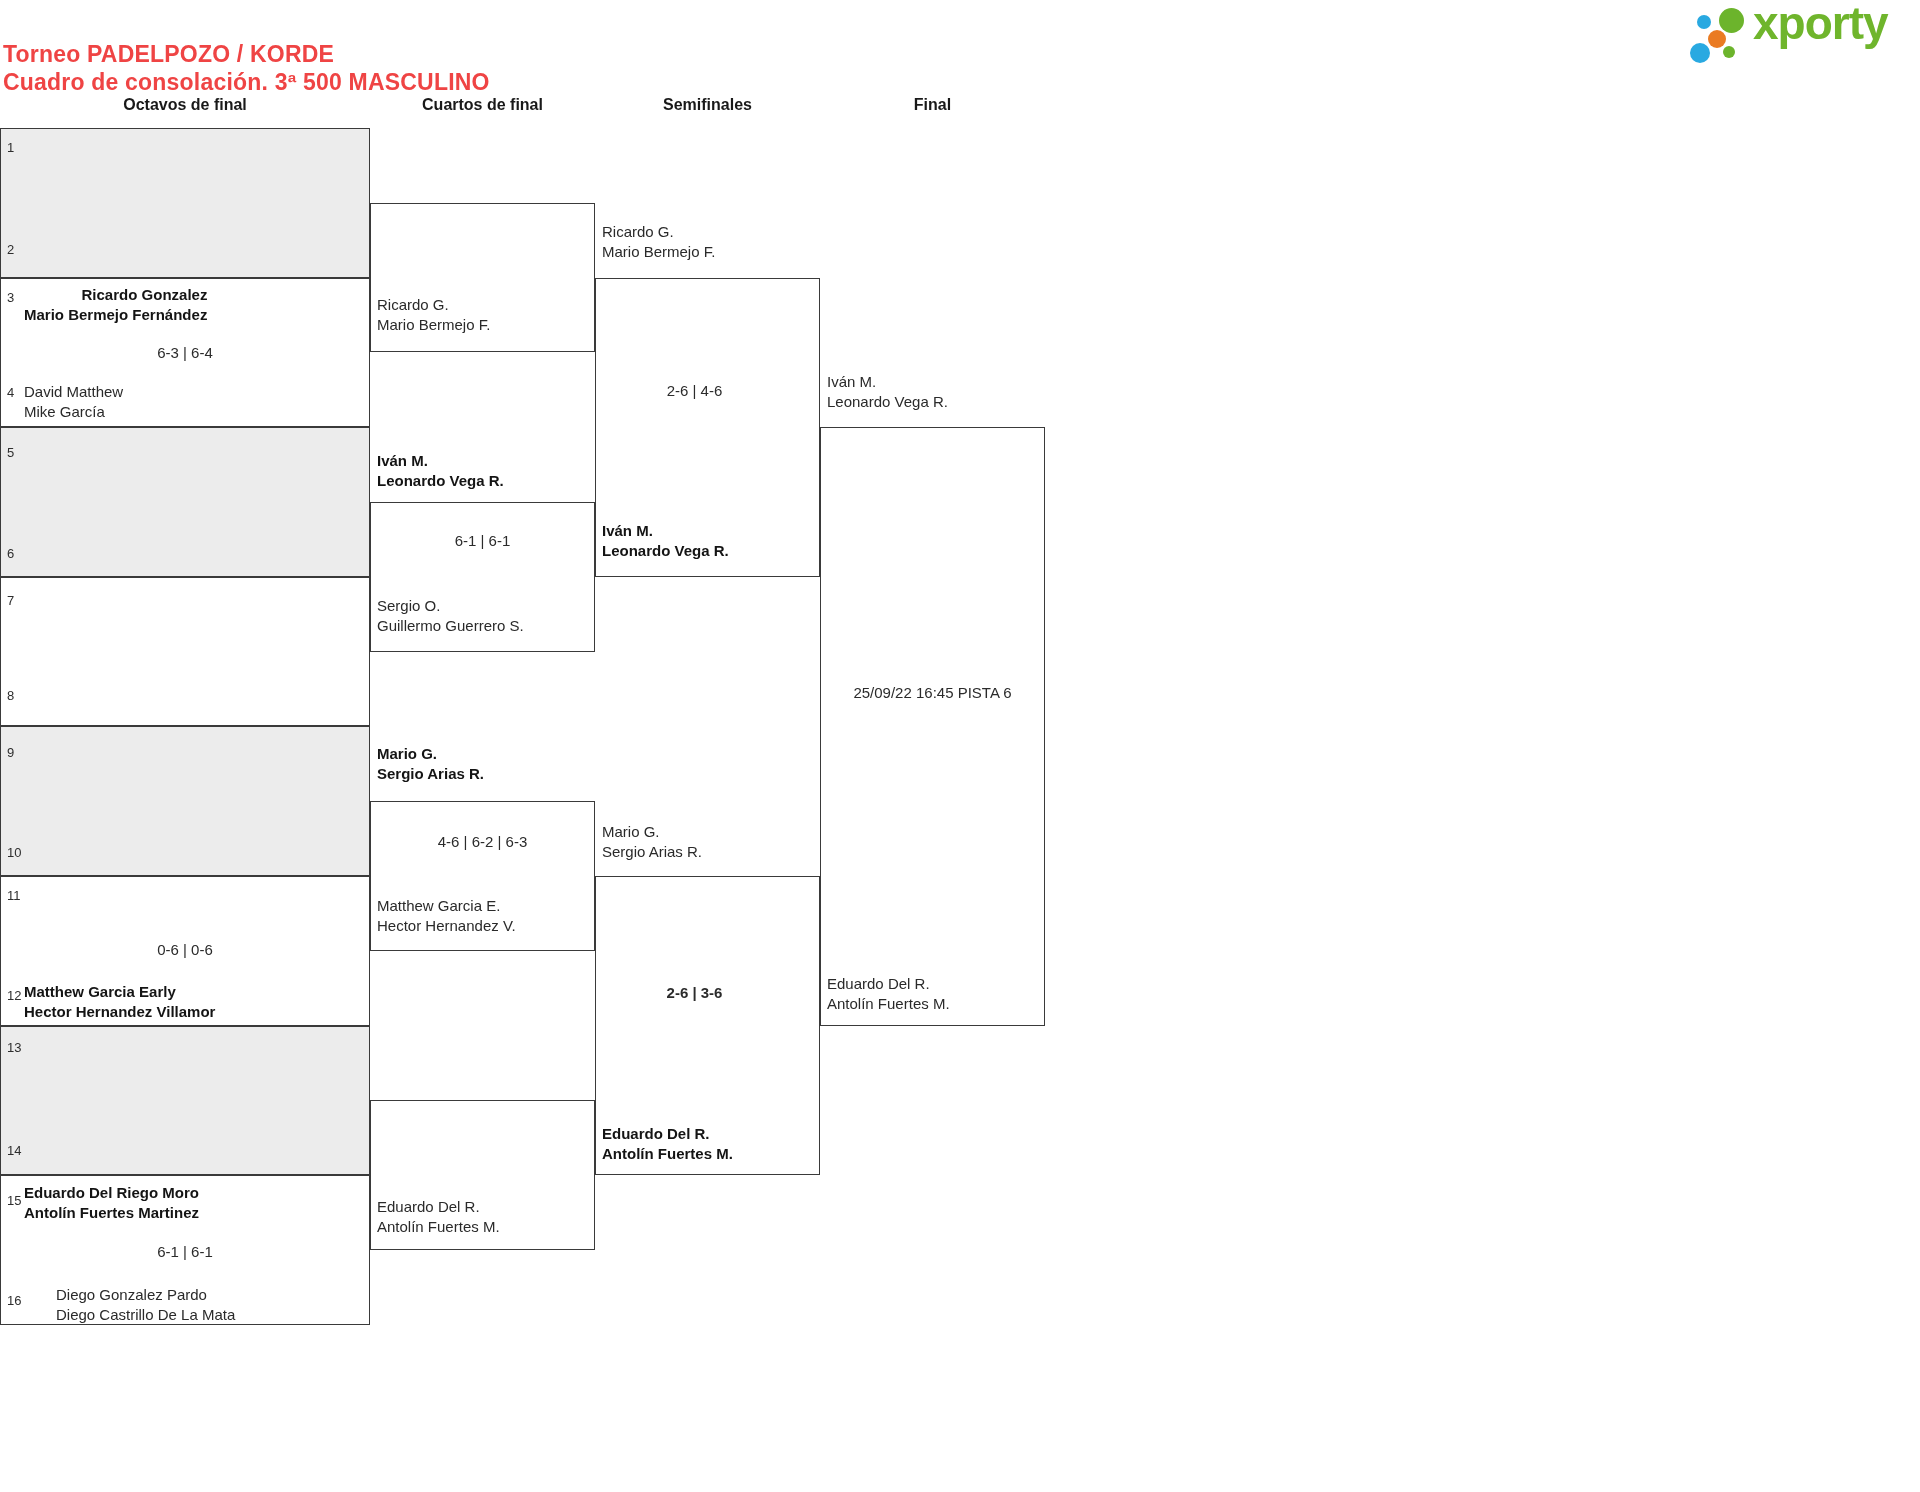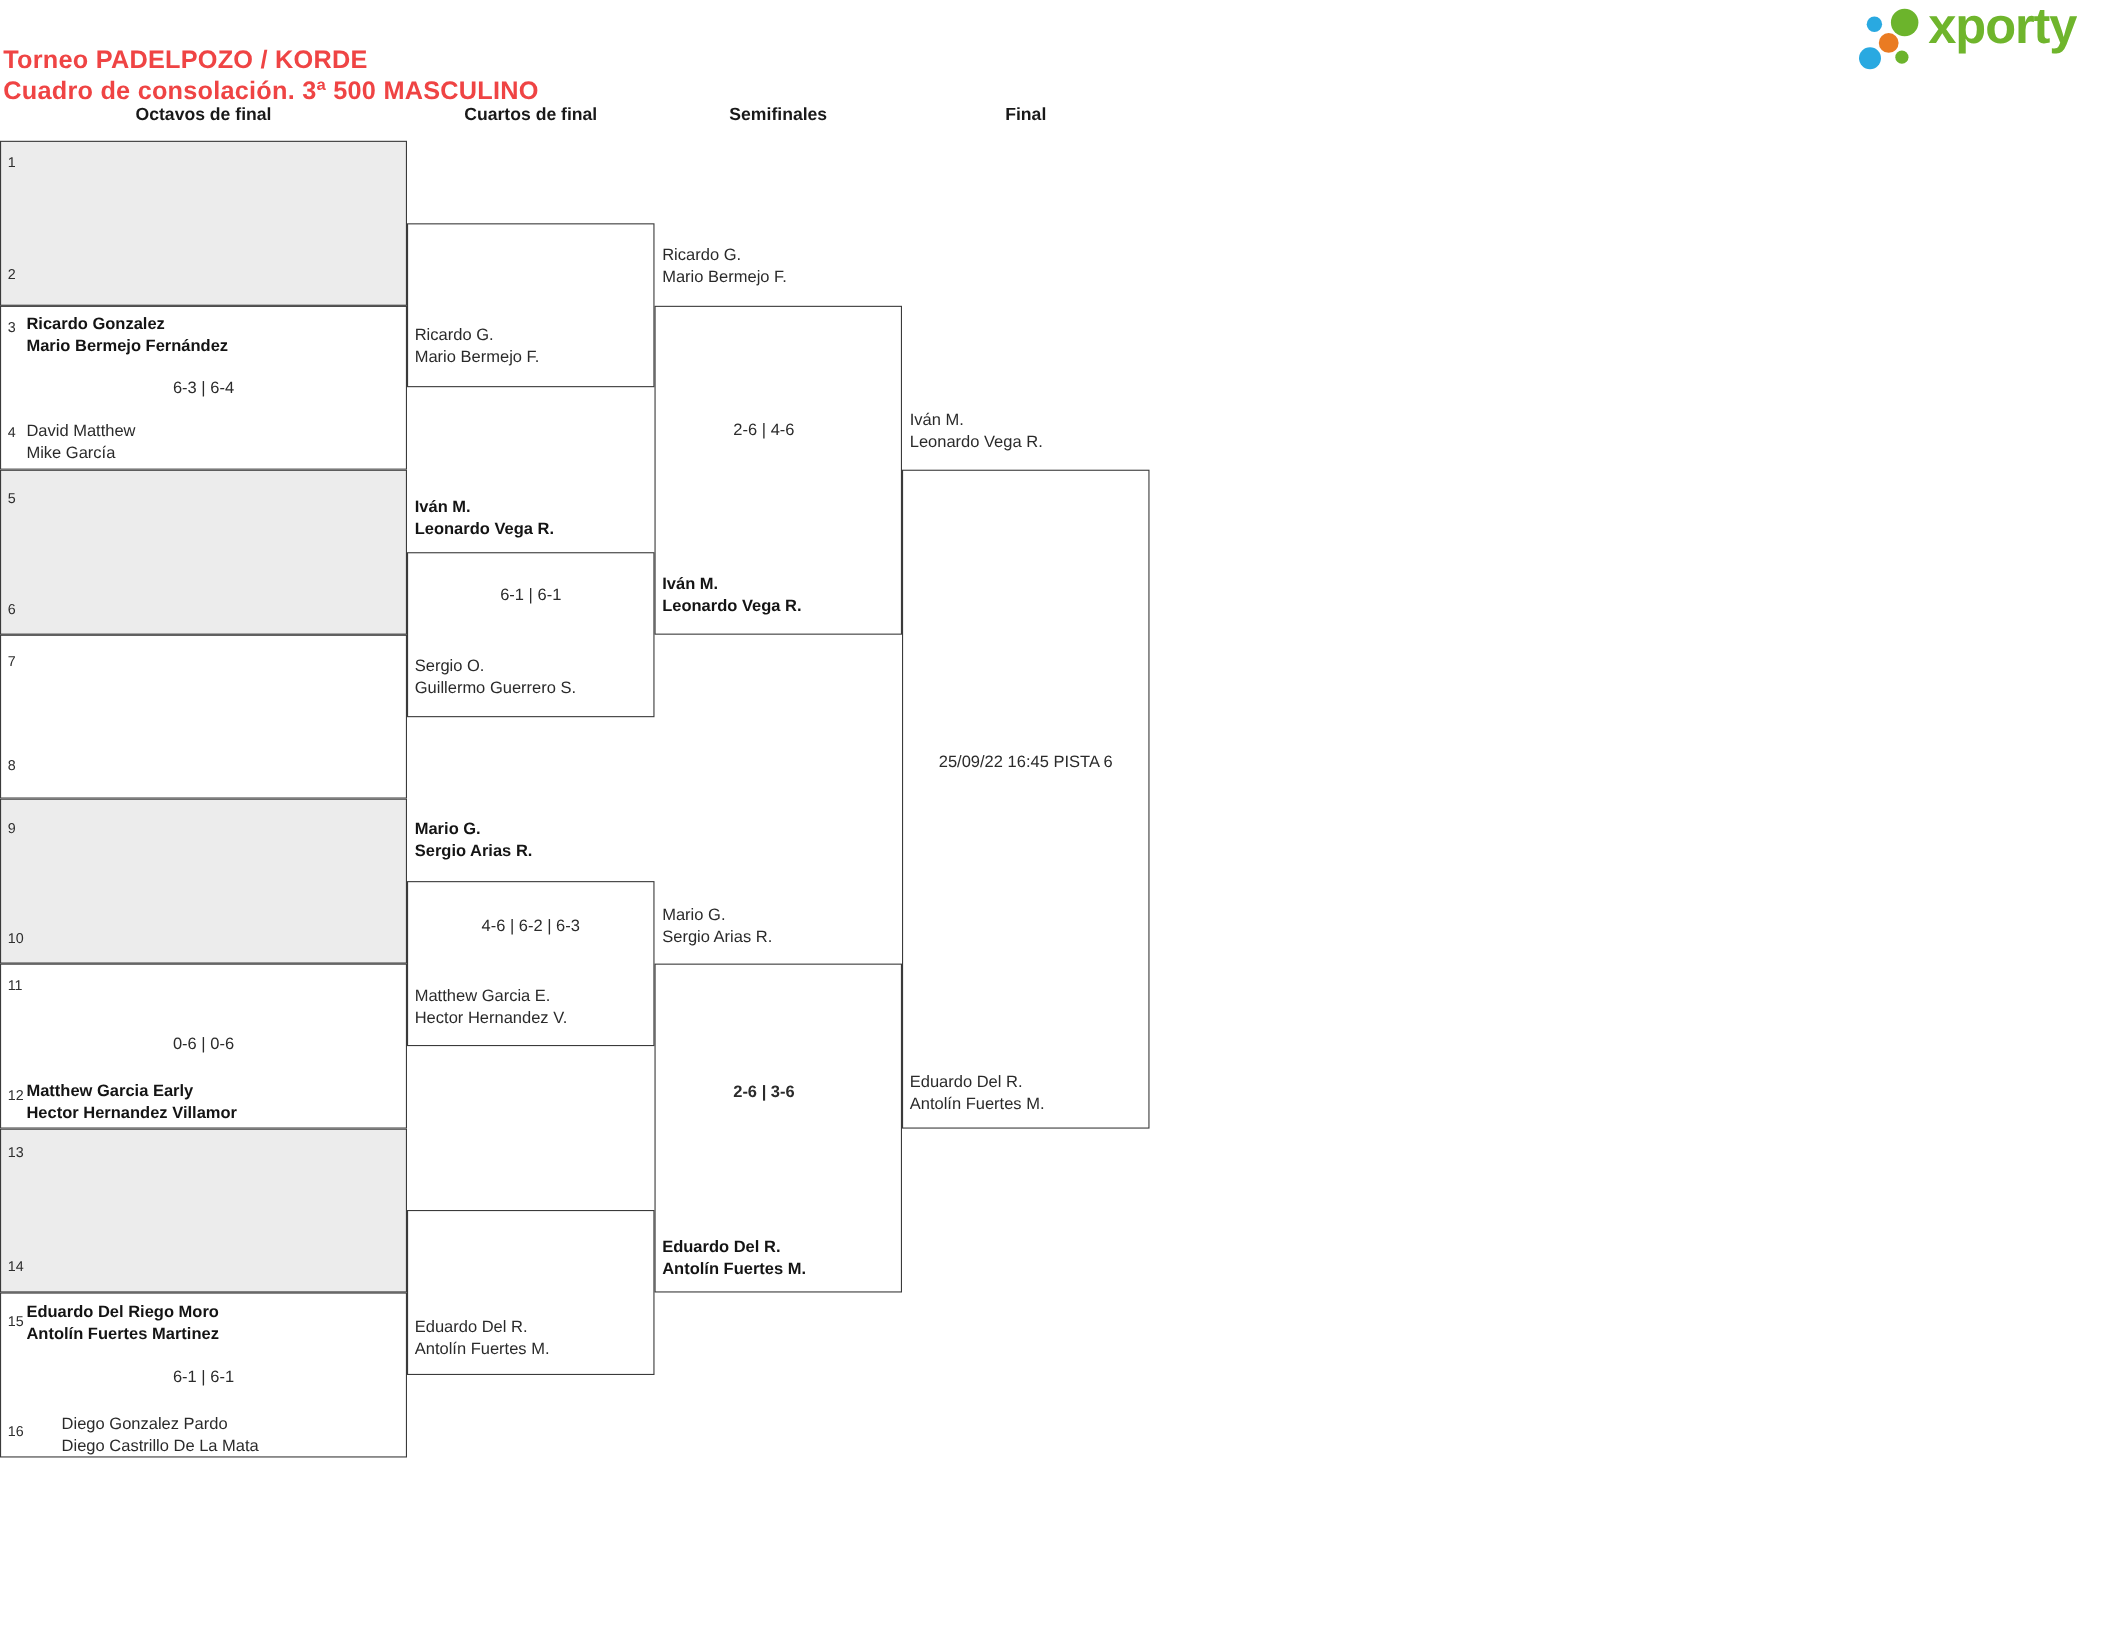--- a/index.html
+++ b/index.html
@@ -88,21 +88,21 @@
   <div class="slotnum" style="top:689px;">8</div>
   <div class="slotnum" style="top:746px;">9</div>
   <div class="slotnum" style="top:846px;">10</div>
   <div class="slotnum" style="top:889px;">11</div>
   <div class="slotnum" style="top:989px;">12</div>
   <div class="slotnum" style="top:1041px;">13</div>
   <div class="slotnum" style="top:1144px;">14</div>
   <div class="slotnum" style="top:1194px;">15</div>
   <div class="slotnum" style="top:1294px;">16</div>
 
-  <div class="team winner" style="left:24px;top:285px;">Ricardo Gonzalez
+  <div class="team winner" style="left:24px;top:285px;text-align:right;">Ricardo Gonzalez
 Mario Bermejo Fernández</div>
   <div class="score sc-oct" style="top:344px;">6-3 | 6-4</div>
   <div class="team" style="left:24px;top:382px;">David Matthew
 Mike García</div>
 
   <div class="score sc-oct" style="top:941px;">0-6 | 0-6</div>
   <div class="team winner" style="left:24px;top:982px;">Matthew Garcia Early
 Hector Hernandez Villamor</div>
 
   <div class="team winner" style="left:24px;top:1183px;">Eduardo Del Riego Moro

